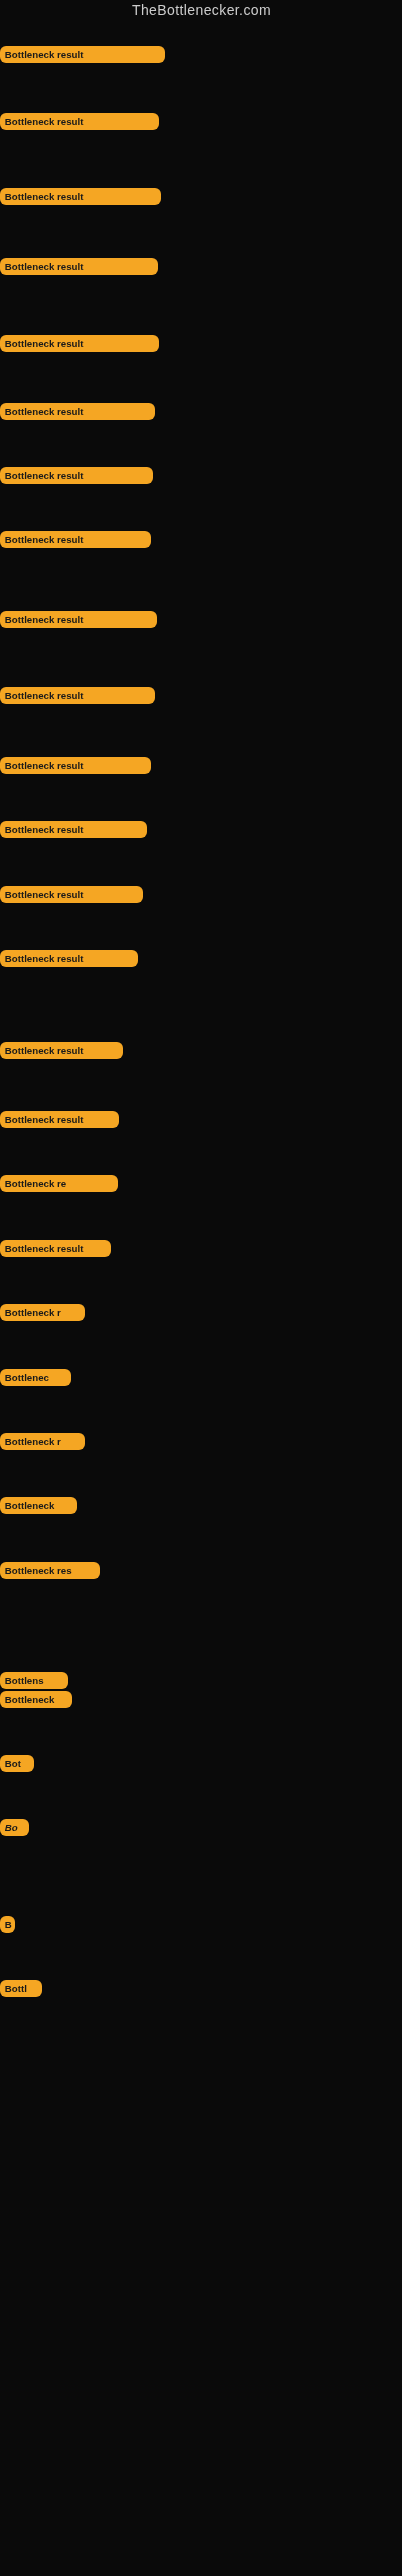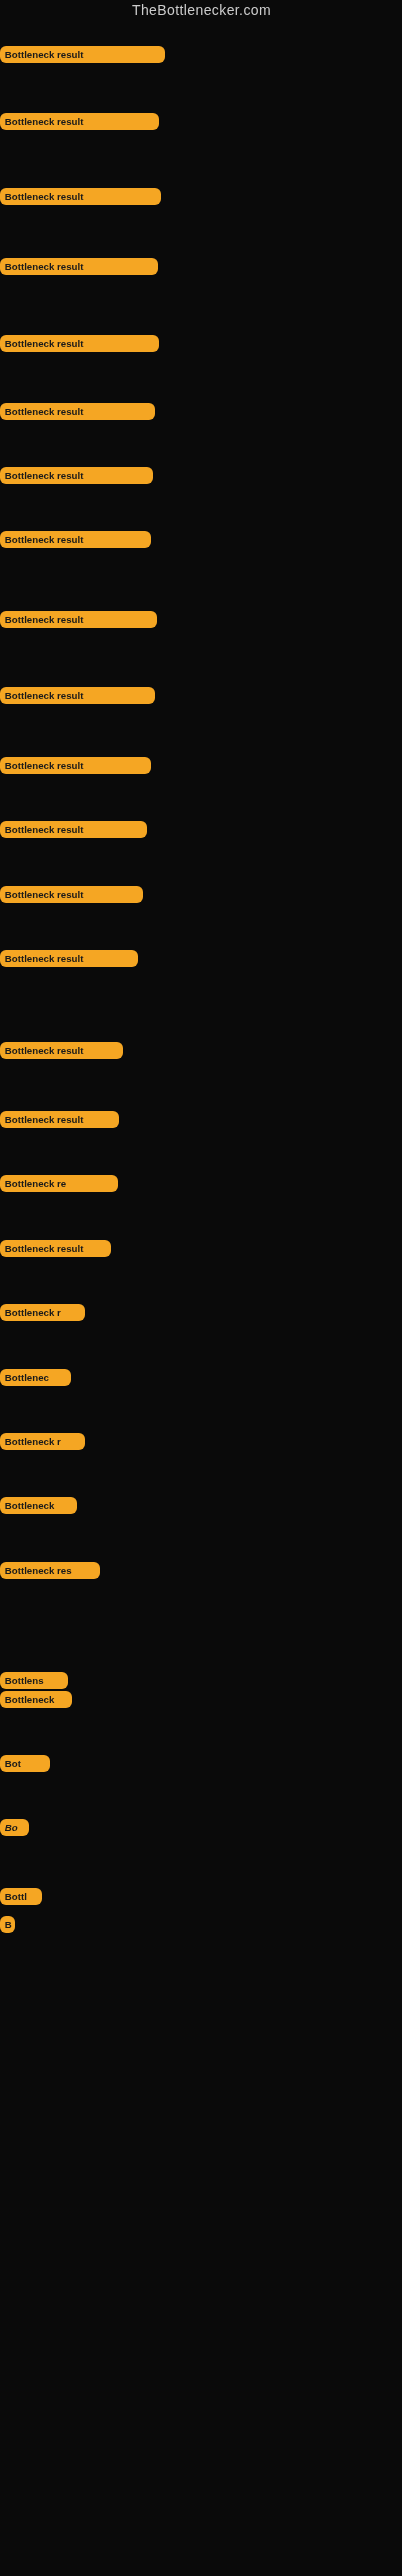--- a/index.html
+++ b/index.html
@@ -59,17 +59,17 @@
 <div class="bottleneck-item" style="top: 1111px; width: 119px;">Bottleneck result</div>
 <div class="bottleneck-item" style="top: 1175px; width: 118px;">Bottleneck re</div>
 <div class="bottleneck-item" style="top: 1240px; width: 111px;">Bottleneck result</div>
 <div class="bottleneck-item" style="top: 1304px; width: 85px;">Bottleneck r</div>
 <div class="bottleneck-item" style="top: 1369px; width: 71px;">Bottlenec</div>
 <div class="bottleneck-item" style="top: 1433px; width: 85px;">Bottleneck r</div>
 <div class="bottleneck-item" style="top: 1497px; width: 77px;">Bottleneck</div>
 <div class="bottleneck-item" style="top: 1562px; width: 100px;">Bottleneck res</div>
 <div class="bottleneck-item" style="top: 1672px; width: 68px;">Bottlens</div>
 <div class="bottleneck-item" style="top: 1691px; width: 72px;">Bottleneck</div>
-<div class="bottleneck-item" style="top: 1755px; width: 50px;">Bot</div>
+<div class="bottleneck-item" style="top: 1755px; width: 34px;">Bot</div>
 <div class="bottleneck-item" style="top: 1819px; width: 29px; font-style: italic;">Bo</div>
 <div class="bottleneck-item" style="top: 1916px; width: 14.5px;">B</div>
-<div class="bottleneck-item" style="top: 1888px; width: 42px;">Bottl</div>
+<div class="bottleneck-item" style="top: 1980px; width: 42px;">Bottl</div>
 
 
 </body></html>

